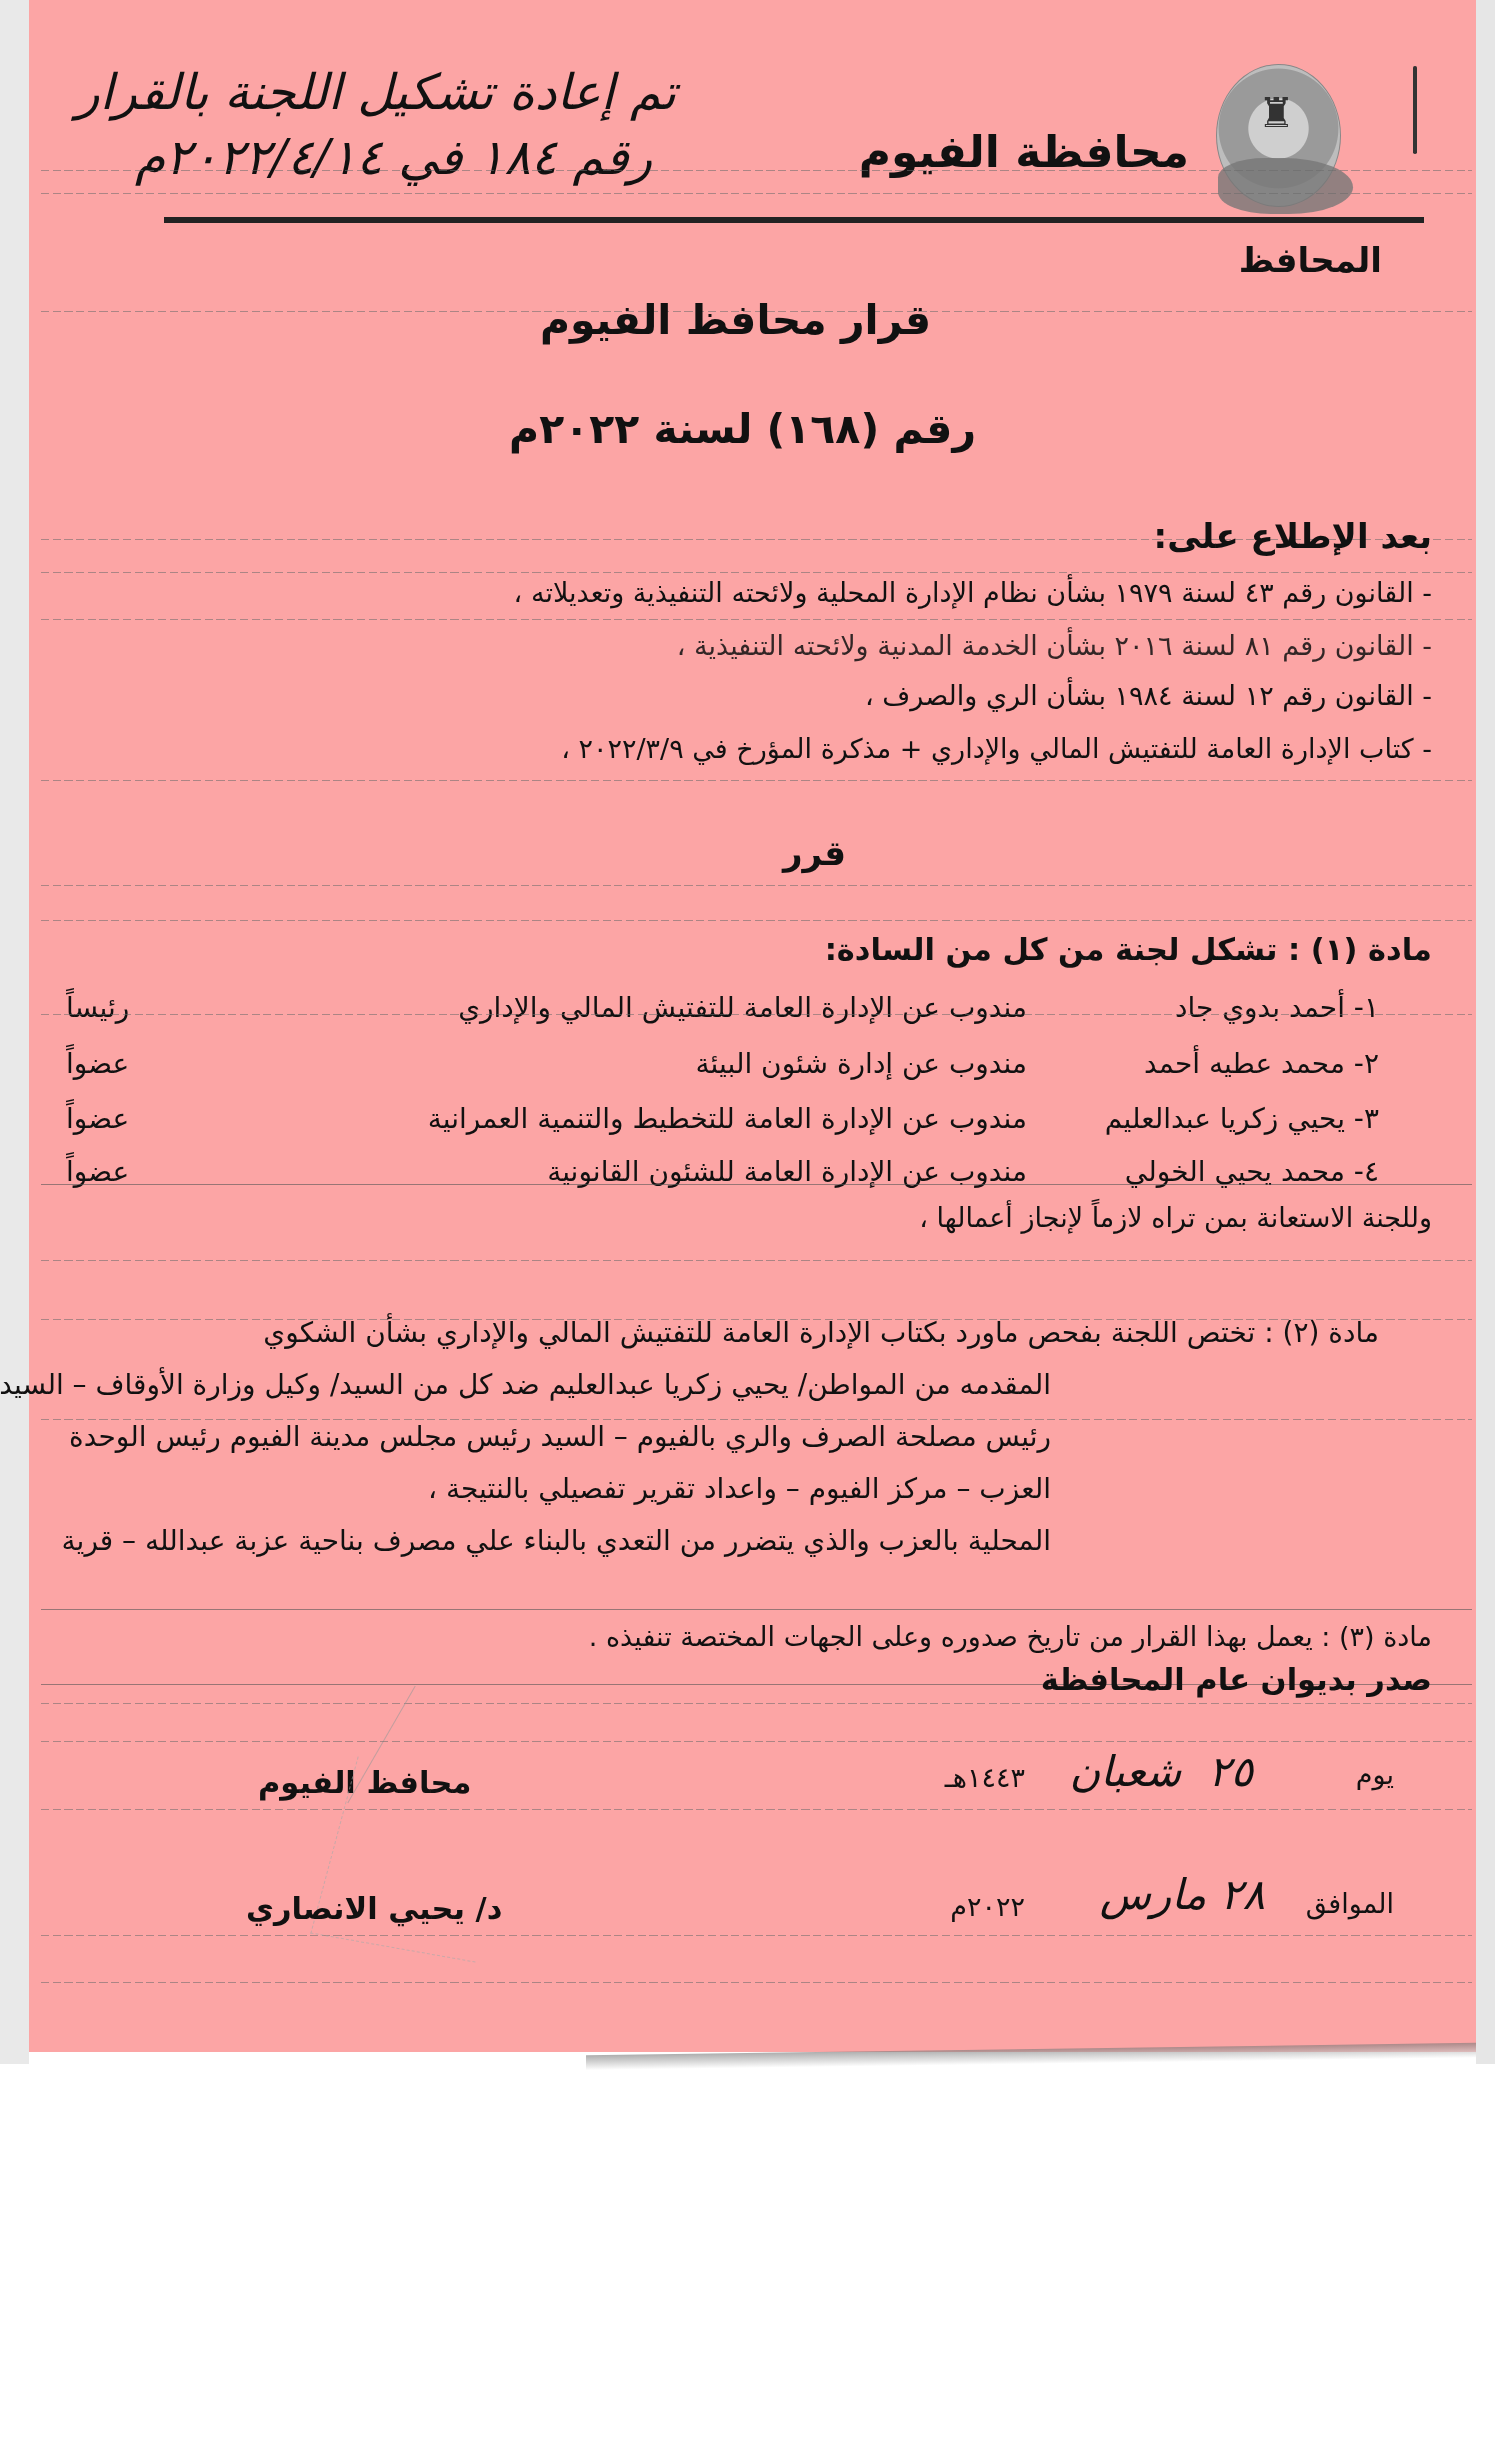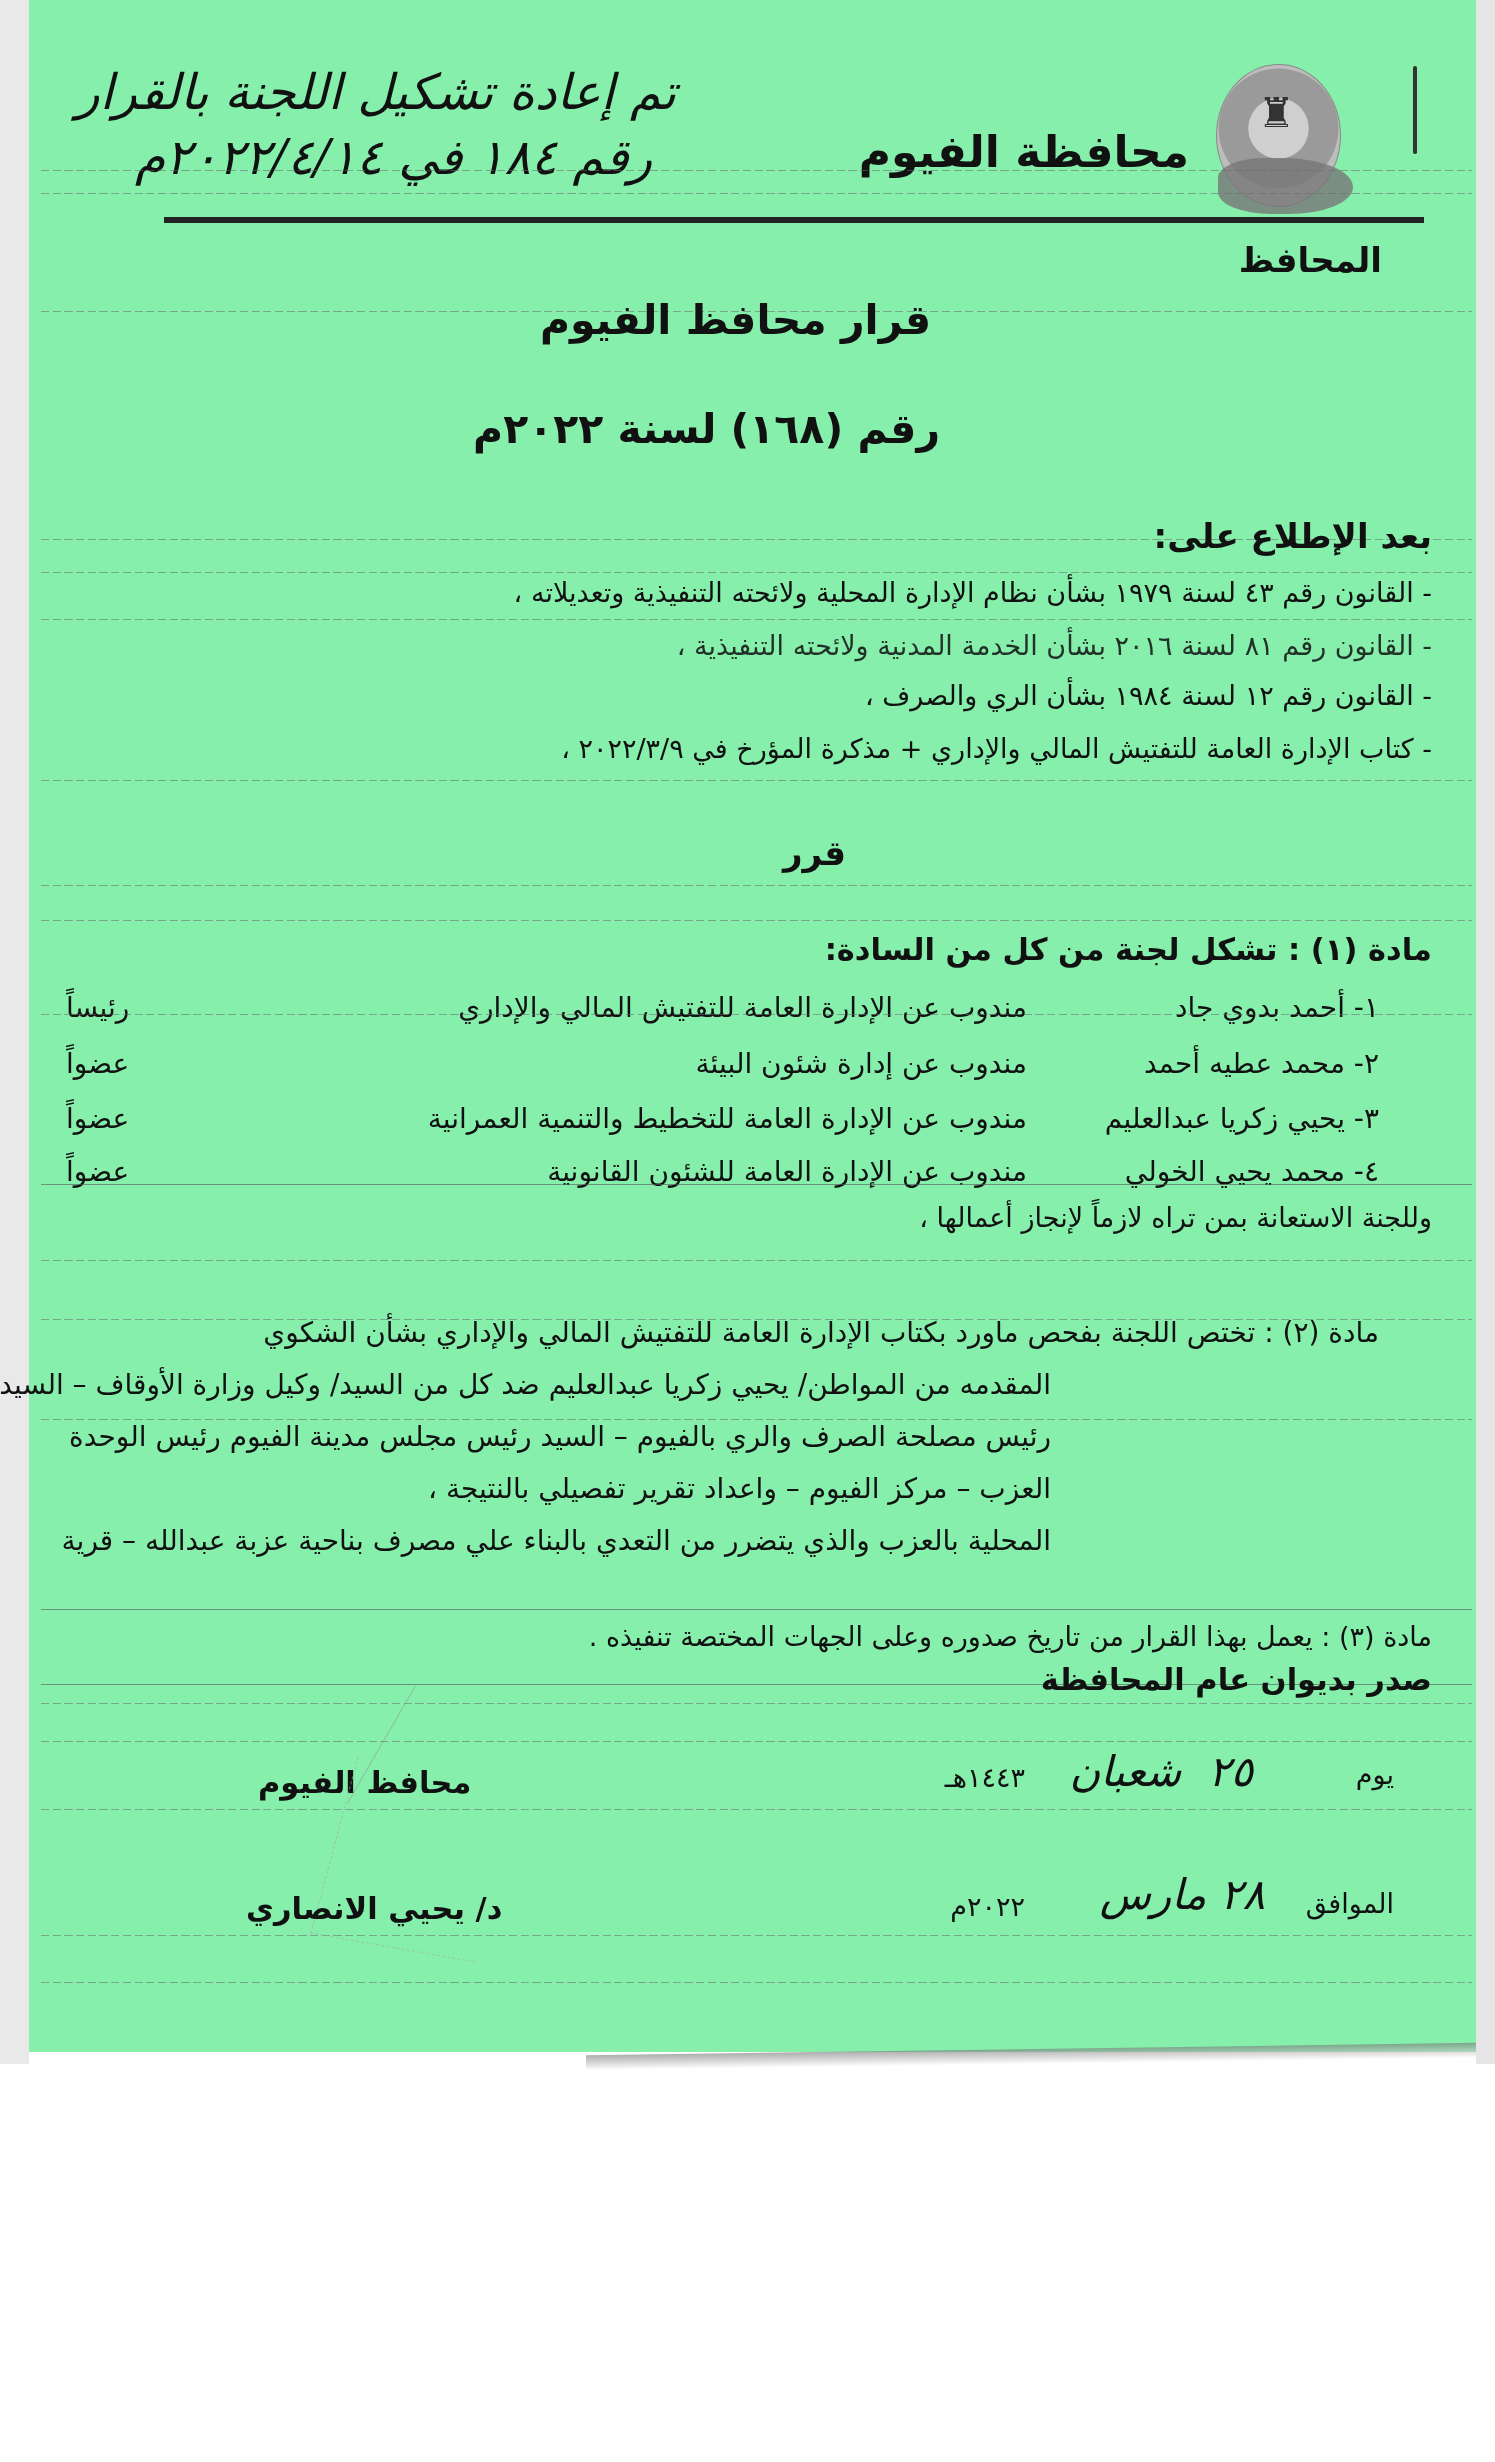--- a/index.html
+++ b/index.html
@@ -4,21 +4,21 @@
 <style>
   html, body { margin: 0; padding: 0; }
   body {
     width: 1495px; height: 2462px; background: #ffffff; position: relative; overflow: hidden;
     font-family: "DejaVu Sans", sans-serif; color: #111;
   }
   .scan-margin-left { position: absolute; left: 0; top: 0; width: 29px; height: 2064px; background: #e9e9e9; }
   .scan-margin-right { position: absolute; left: 1476px; top: 0; width: 19px; height: 2064px; background: #e6e6e6; }
   .page {
     position: absolute; left: 29px; top: 0; width: 1447px; height: 2052px;
-    background: #86efac; direction: rtl;
+    background: #fca5a5; direction: rtl;
   }
   .page-shadow {
     position: absolute; left: 586px; top: 2049px; width: 890px; height: 14.7px;
     background: linear-gradient(#777, #fff); transform: skewY(-0.8deg); opacity: .6;
   }
   .rule { position: absolute; height: 1.2px; background: repeating-linear-gradient(90deg,#6a6a6a 0 8.2px,transparent 8.2px 11.7px); opacity: .55; }
   .rule.solid { background: #555; opacity: .6; }
   .abs { position: absolute; }
   .hand { font-family: "DejaVu Serif", serif; font-style: italic; font-size: 49px; color: #111; white-space: nowrap; }
   .page-mark { position: absolute; right: 59px; top: 66px; width: 4.1px; height: 88px; background: #333; border-radius: 1.8px; }
@@ -70,21 +70,21 @@
   <div class="abs header-gov" style="right:287px; top:126px;">محافظة الفيوم</div>
 
   <div class="rule" style="left:11.7px; top:170px; width:1431px;"></div>
   <div class="rule" style="left:11.7px; top:193px; width:1431px;"></div>
   <div class="thick-rule"></div>
 
   <div class="abs heading" style="right:94px; top:240px;">المحافظ</div>
 
   <div class="rule" style="left:11.7px; top:311px; width:1431px;"></div>
   <div class="abs title" style="right:545px; top:296px;">قرار محافظ الفيوم</div>
-  <div class="abs title" style="right:536px; top:405px;">رقم (١٦٨) لسنة ٢٠٢٢م</div>
+  <div class="abs title" style="right:500px; top:405px;">رقم (١٦٨) لسنة ٢٠٢٢م</div>
 
   <div class="rule" style="left:11.7px; top:539px; width:1431px;"></div>
   <div class="abs heading" style="right:44px; top:516px;">بعد الإطلاع على:</div>
   <div class="rule" style="left:11.7px; top:572px; width:1431px;"></div>
   <div class="abs line-text" style="right:44px; top:577px;">- القانون رقم ٤٣ لسنة ١٩٧٩ بشأن نظام الإدارة المحلية ولائحته التنفيذية وتعديلاته ،</div>
   <div class="rule" style="left:11.7px; top:619px; width:1431px;"></div>
   <div class="abs line-text" style="right:44px; top:630px; opacity:.85;">- القانون رقم ٨١ لسنة ٢٠١٦ بشأن الخدمة المدنية ولائحته التنفيذية ،</div>
   <div class="abs line-text" style="right:44px; top:680px;">- القانون رقم ١٢ لسنة ١٩٨٤ بشأن الري والصرف ،</div>
   <div class="abs line-text" style="right:44px; top:733px;">- كتاب الإدارة العامة للتفتيش المالي والإداري + مذكرة المؤرخ في ٢٠٢٢/٣/٩ ،</div>
   <div class="rule" style="left:11.7px; top:780px; width:1431px;"></div>

